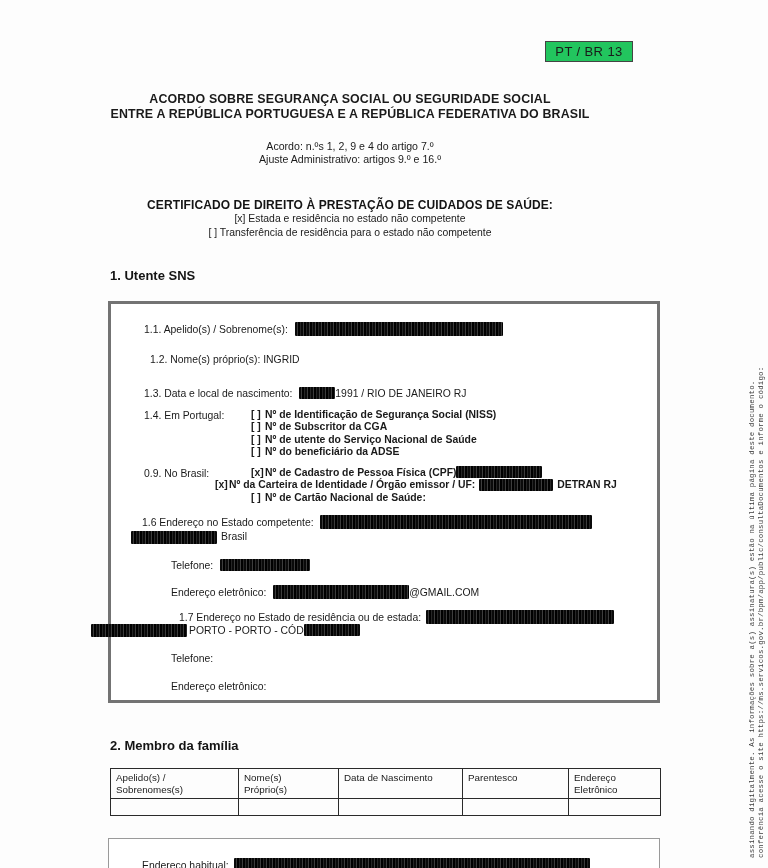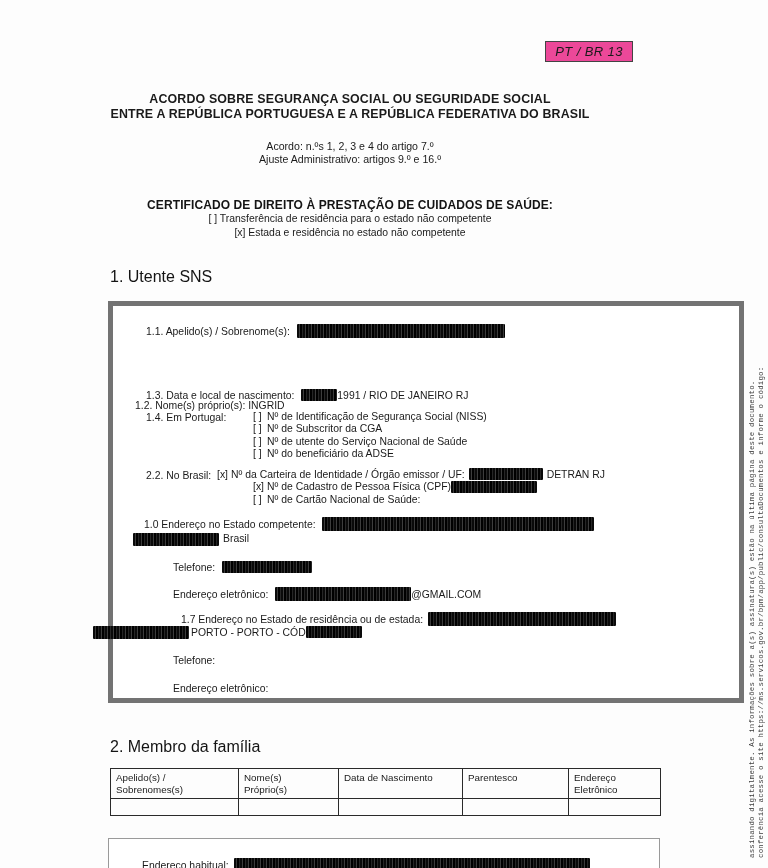--- a/index.html
+++ b/index.html
@@ -31,22 +31,21 @@
     left: 545px;
     width: 86px;
     height: 19px;
     border: 1px solid #444;
     display: flex;
     align-items: center;
     justify-content: center;
     font-size: 13px;
     letter-spacing: .4px;
     color: #1a1a1a;
-    background: #ec4899;
-    font-style: italic;
+    background: #22c55e;
   }
 
   
   .title-block {
     position: absolute;
     top: 92px;
     left: 0;
     width: 700px;
     text-align: center;
   }
@@ -86,54 +85,55 @@
   }
   .cert-opt {
     font-size: 10.4px;
     line-height: 14px;
     color: #1a1a1a;
   }
 
   
   .sec-head {
     position: absolute;
-    font-size: 16px;
-    font-weight: normal;
+    font-size: 13px;
+    font-weight: bold;
     color: #141414;
   }
   #sec1 { top: 268px; left: 110px; }
   #sec2 { top: 738px; left: 110px; }
 
   
   .panel {
     position: absolute;
     left: 108px;
     top: 301px;
-    width: 636px;
+    width: 552px;
     height: 402px;
-    border: 5px solid #737373;
+    border: 3px solid #737373;
     background: #fff;
     box-sizing: border-box;
   }
 
   .fld {
     position: absolute;
     font-size: 10.4px;
     line-height: 14px;
     color: #1a1a1a;
     white-space: nowrap;
   }
 
   
   .opts {
     position: absolute;
     font-size: 10.4px;
     line-height: 12.4px;
     color: #1a1a1a;
     white-space: nowrap;
+    font-weight: bold;
   }
   .opts .row { display: block; }
   .bx {
     display: inline-block;
     width: 14px;
   }
 
   
   .redact {
     display: inline-block;
@@ -220,40 +220,40 @@
   <div class="code-box">
     <span>PT / BR 13</span>
   </div>
 
   <div class="title-block">
     <div class="title-line">ACORDO SOBRE SEGURANÇA SOCIAL OU SEGURIDADE SOCIAL</div>
     <div class="title-line">ENTRE A REPÚBLICA PORTUGUESA E A REPÚBLICA FEDERATIVA DO BRASIL</div>
   </div>
 
   <div class="accord-block">
-    <div class="accord-line">Acordo: n.ºs 1, 2, 3 e 4 do artigo 7.º</div>
+    <div class="accord-line">Acordo: n.ºs 1, 2, 9 e 4 do artigo 7.º</div>
     <div class="accord-line">Ajuste Administrativo: artigos 9.º e 16.º</div>
   </div>
 
   <div class="cert-block">
     <div class="cert-title">CERTIFICADO DE DIREITO À PRESTAÇÃO DE CUIDADOS DE SAÚDE:</div>
+    <div class="cert-opt">[x] Estada e residência no estado não competente</div>
     <div class="cert-opt">[ ] Transferência de residência para o estado não competente</div>
-    <div class="cert-opt">[x] Estada e residência no estado não competente</div>
   </div>
 
   <div class="sec-head" id="sec1">1. Utente SNS</div>
 
   <div class="panel">
 
     <div class="fld" style="left:33px; top:19px;">
       <span>1.1. Apelido(s) / Sobrenome(s):</span>
       <span class="redact tall" style="width:208px; margin-left:4px;"></span>
     </div>
 
-    <div class="fld" style="left:22px; top:49px;margin-top:44px;">
+    <div class="fld" style="left:39px; top:49px;">
       <span>1.2. Nome(s) próprio(s):</span>
       <span>INGRID</span>
     </div>
 
     <div class="fld" style="left:33px; top:83px;">
       <span>1.3. Data e local de nascimento:</span>
       <span class="redact" style="width:36px; margin-left:4px;"></span><span>1991 / RIO DE JANEIRO RJ</span>
     </div>
 
     <div class="fld" style="left:33px; top:105px;">1.4. Em Portugal:</div>
@@ -265,35 +265,35 @@
         <span class="bx">[ ]</span><span>Nº de Subscritor da CGA</span>
       </span>
       <span class="row">
         <span class="bx">[ ]</span><span>Nº de utente do Serviço Nacional de Saúde</span>
       </span>
       <span class="row">
         <span class="bx">[ ]</span><span>Nº do beneficiário da ADSE</span>
       </span>
     </div>
 
-    <div class="fld" style="left:33px; top:163px;">2.2. No Brasil:</div>
+    <div class="fld" style="left:33px; top:163px;">0.9. No Brasil:</div>
     <div class="opts" style="left:104px; top:163px;">
-      <span class="row">
-        <span class="bx">[x]</span><span>Nº da Carteira de Identidade / Órgão emissor / UF:</span><span class="redact" style="width:74px; margin:0 4px;"></span><span>DETRAN RJ</span>
-      </span>
       <span class="row" style="padding-left:36px;">
         <span class="bx">[x]</span><span>Nº de Cadastro de Pessoa Física (CPF)</span><span class="redact" style="width:86px;"></span>
       </span>
+      <span class="row">
+        <span class="bx">[x]</span><span>Nº da Carteira de Identidade / Órgão emissor / UF:</span><span class="redact" style="width:74px; margin:0 4px;"></span><span>DETRAN RJ</span>
+      </span>
       <span class="row" style="padding-left:36px;">
         <span class="bx">[ ]</span><span>Nº de Cartão Nacional de Saúde:</span>
       </span>
     </div>
 
     <div class="fld" style="left:31px; top:212px;">
-      <span>1.0 Endereço no Estado competente:</span>
+      <span>1.6 Endereço no Estado competente:</span>
       <span class="redact tall" style="width:272px; margin-left:4px;"></span>
     </div>
     <div class="redact blk" style="left:20px; top:227px; width:86px;"></div>
     <div class="fld" style="left:110px; top:226px;">Brasil</div>
 
     <div class="fld" style="left:60px; top:255px;">
       <span>Telefone:</span>
       <span class="redact" style="width:90px; margin-left:4px;"></span>
     </div>
 

